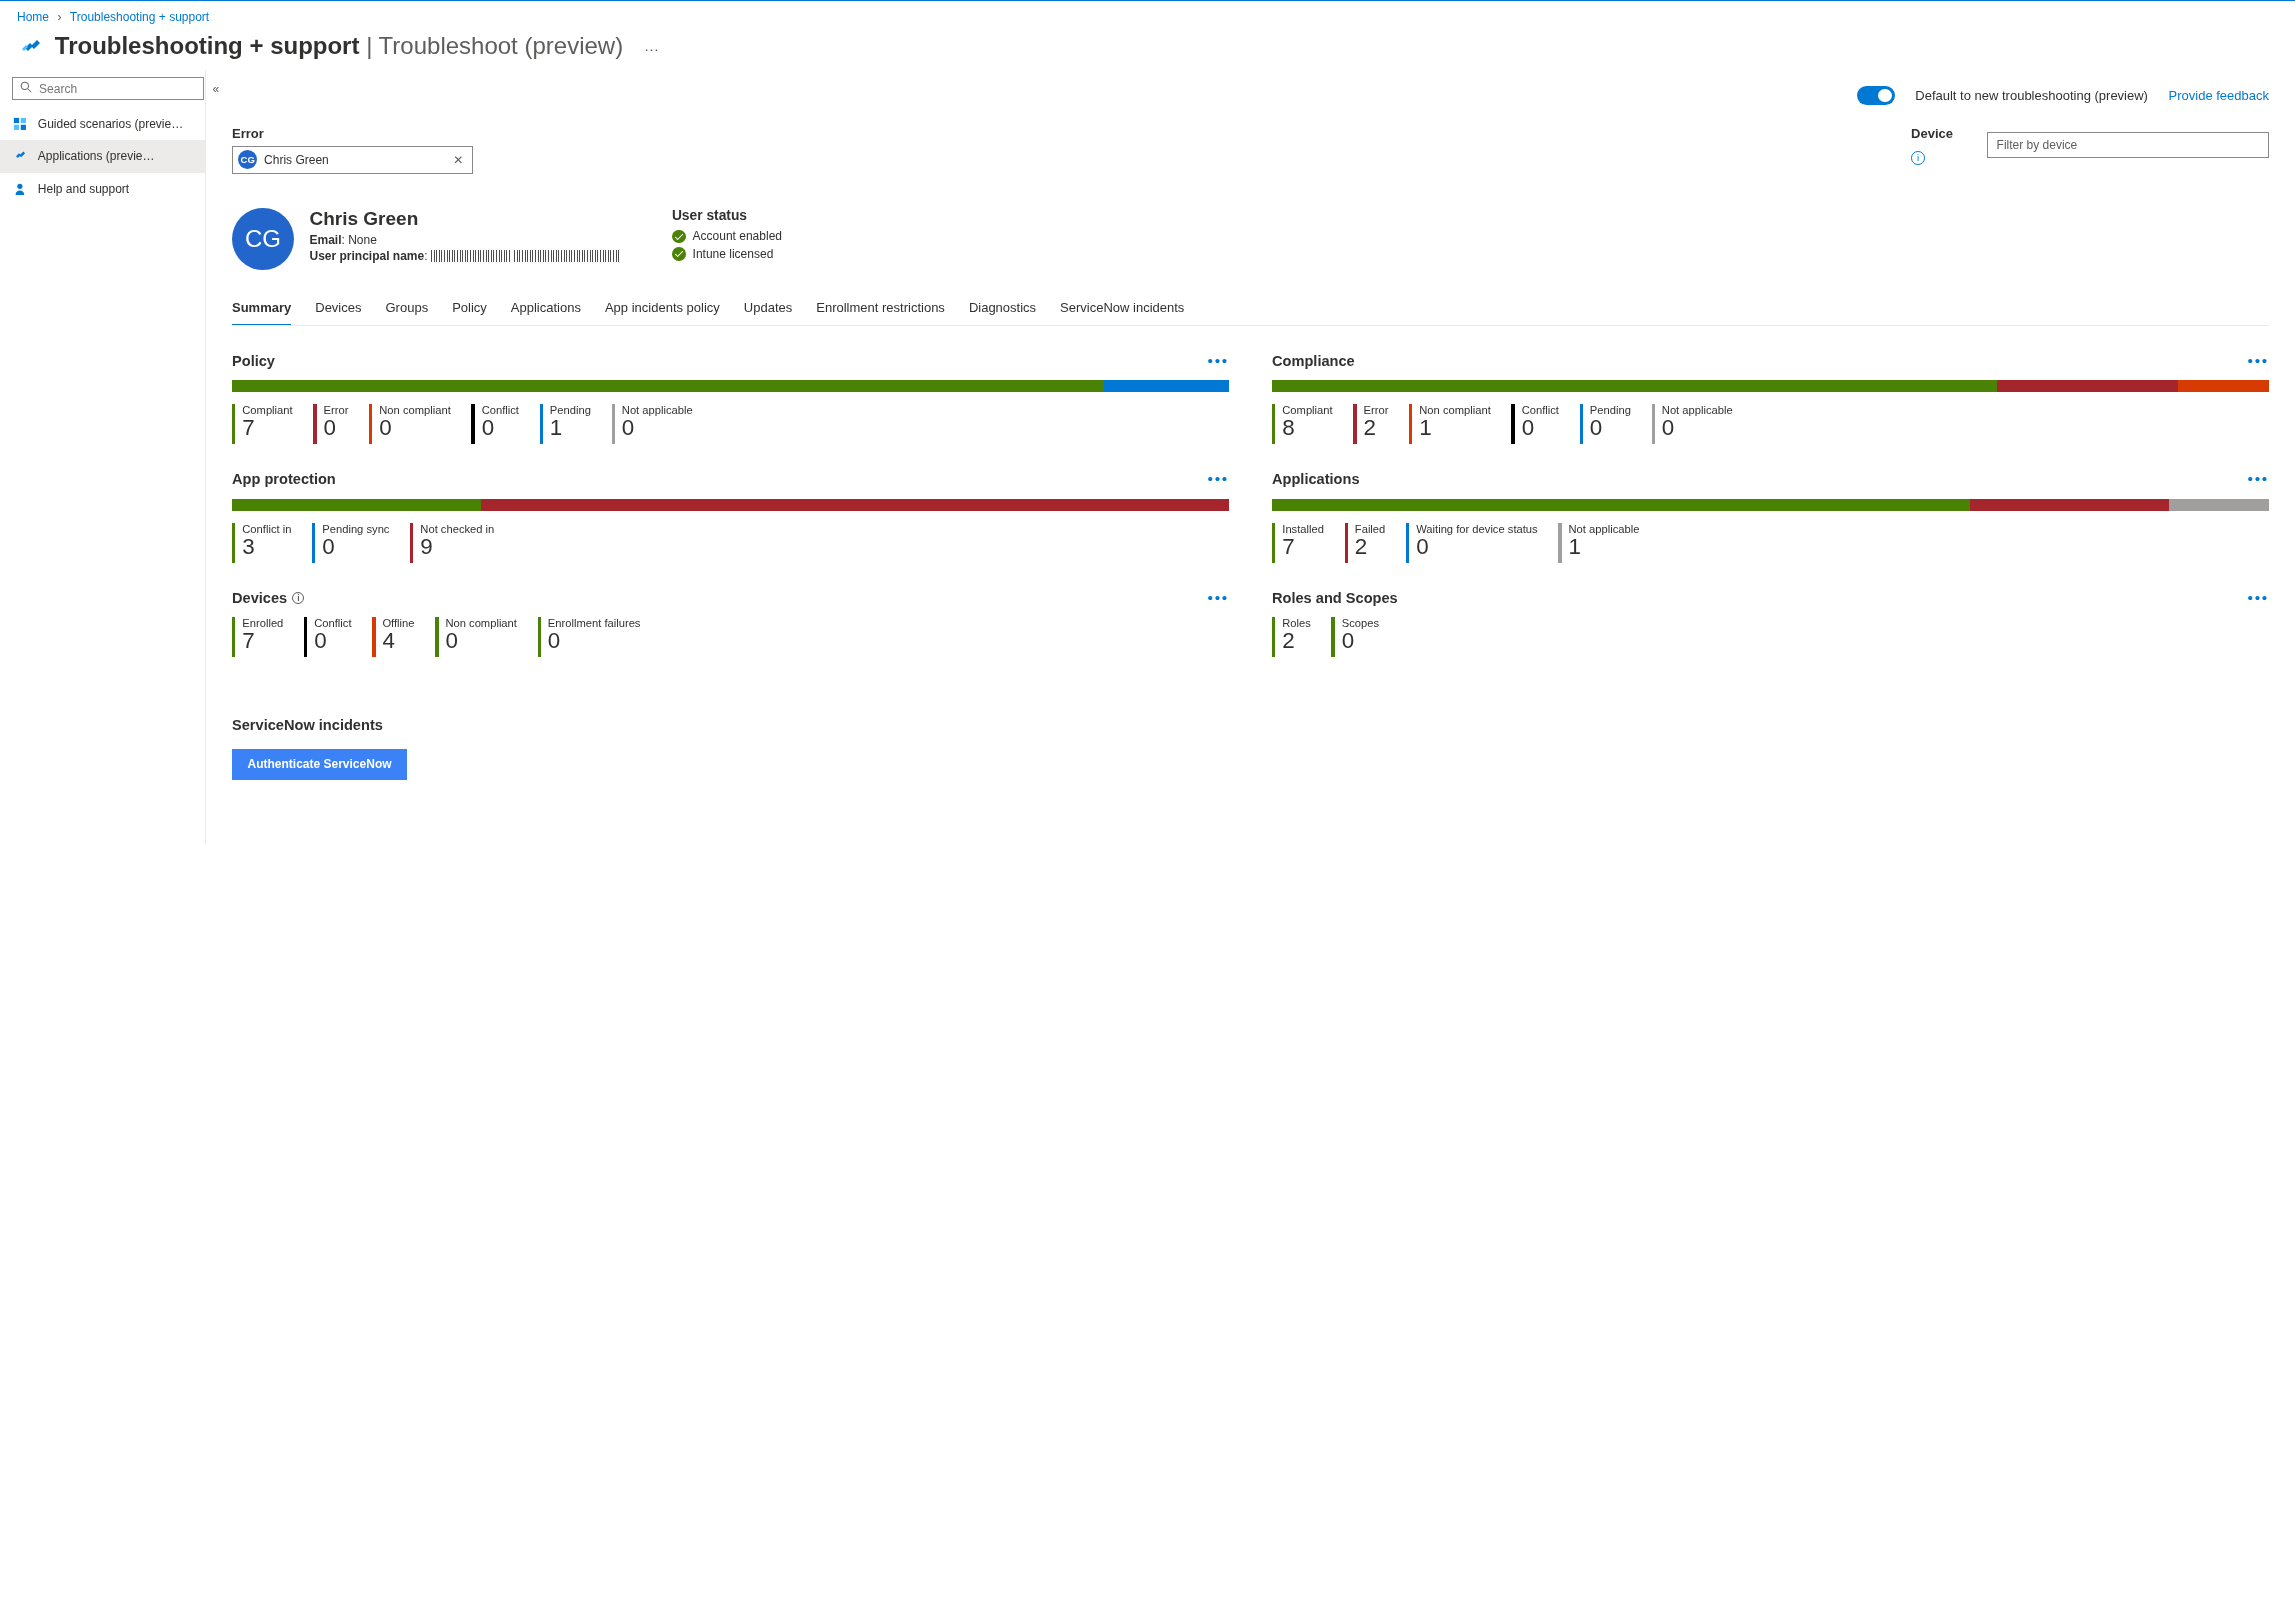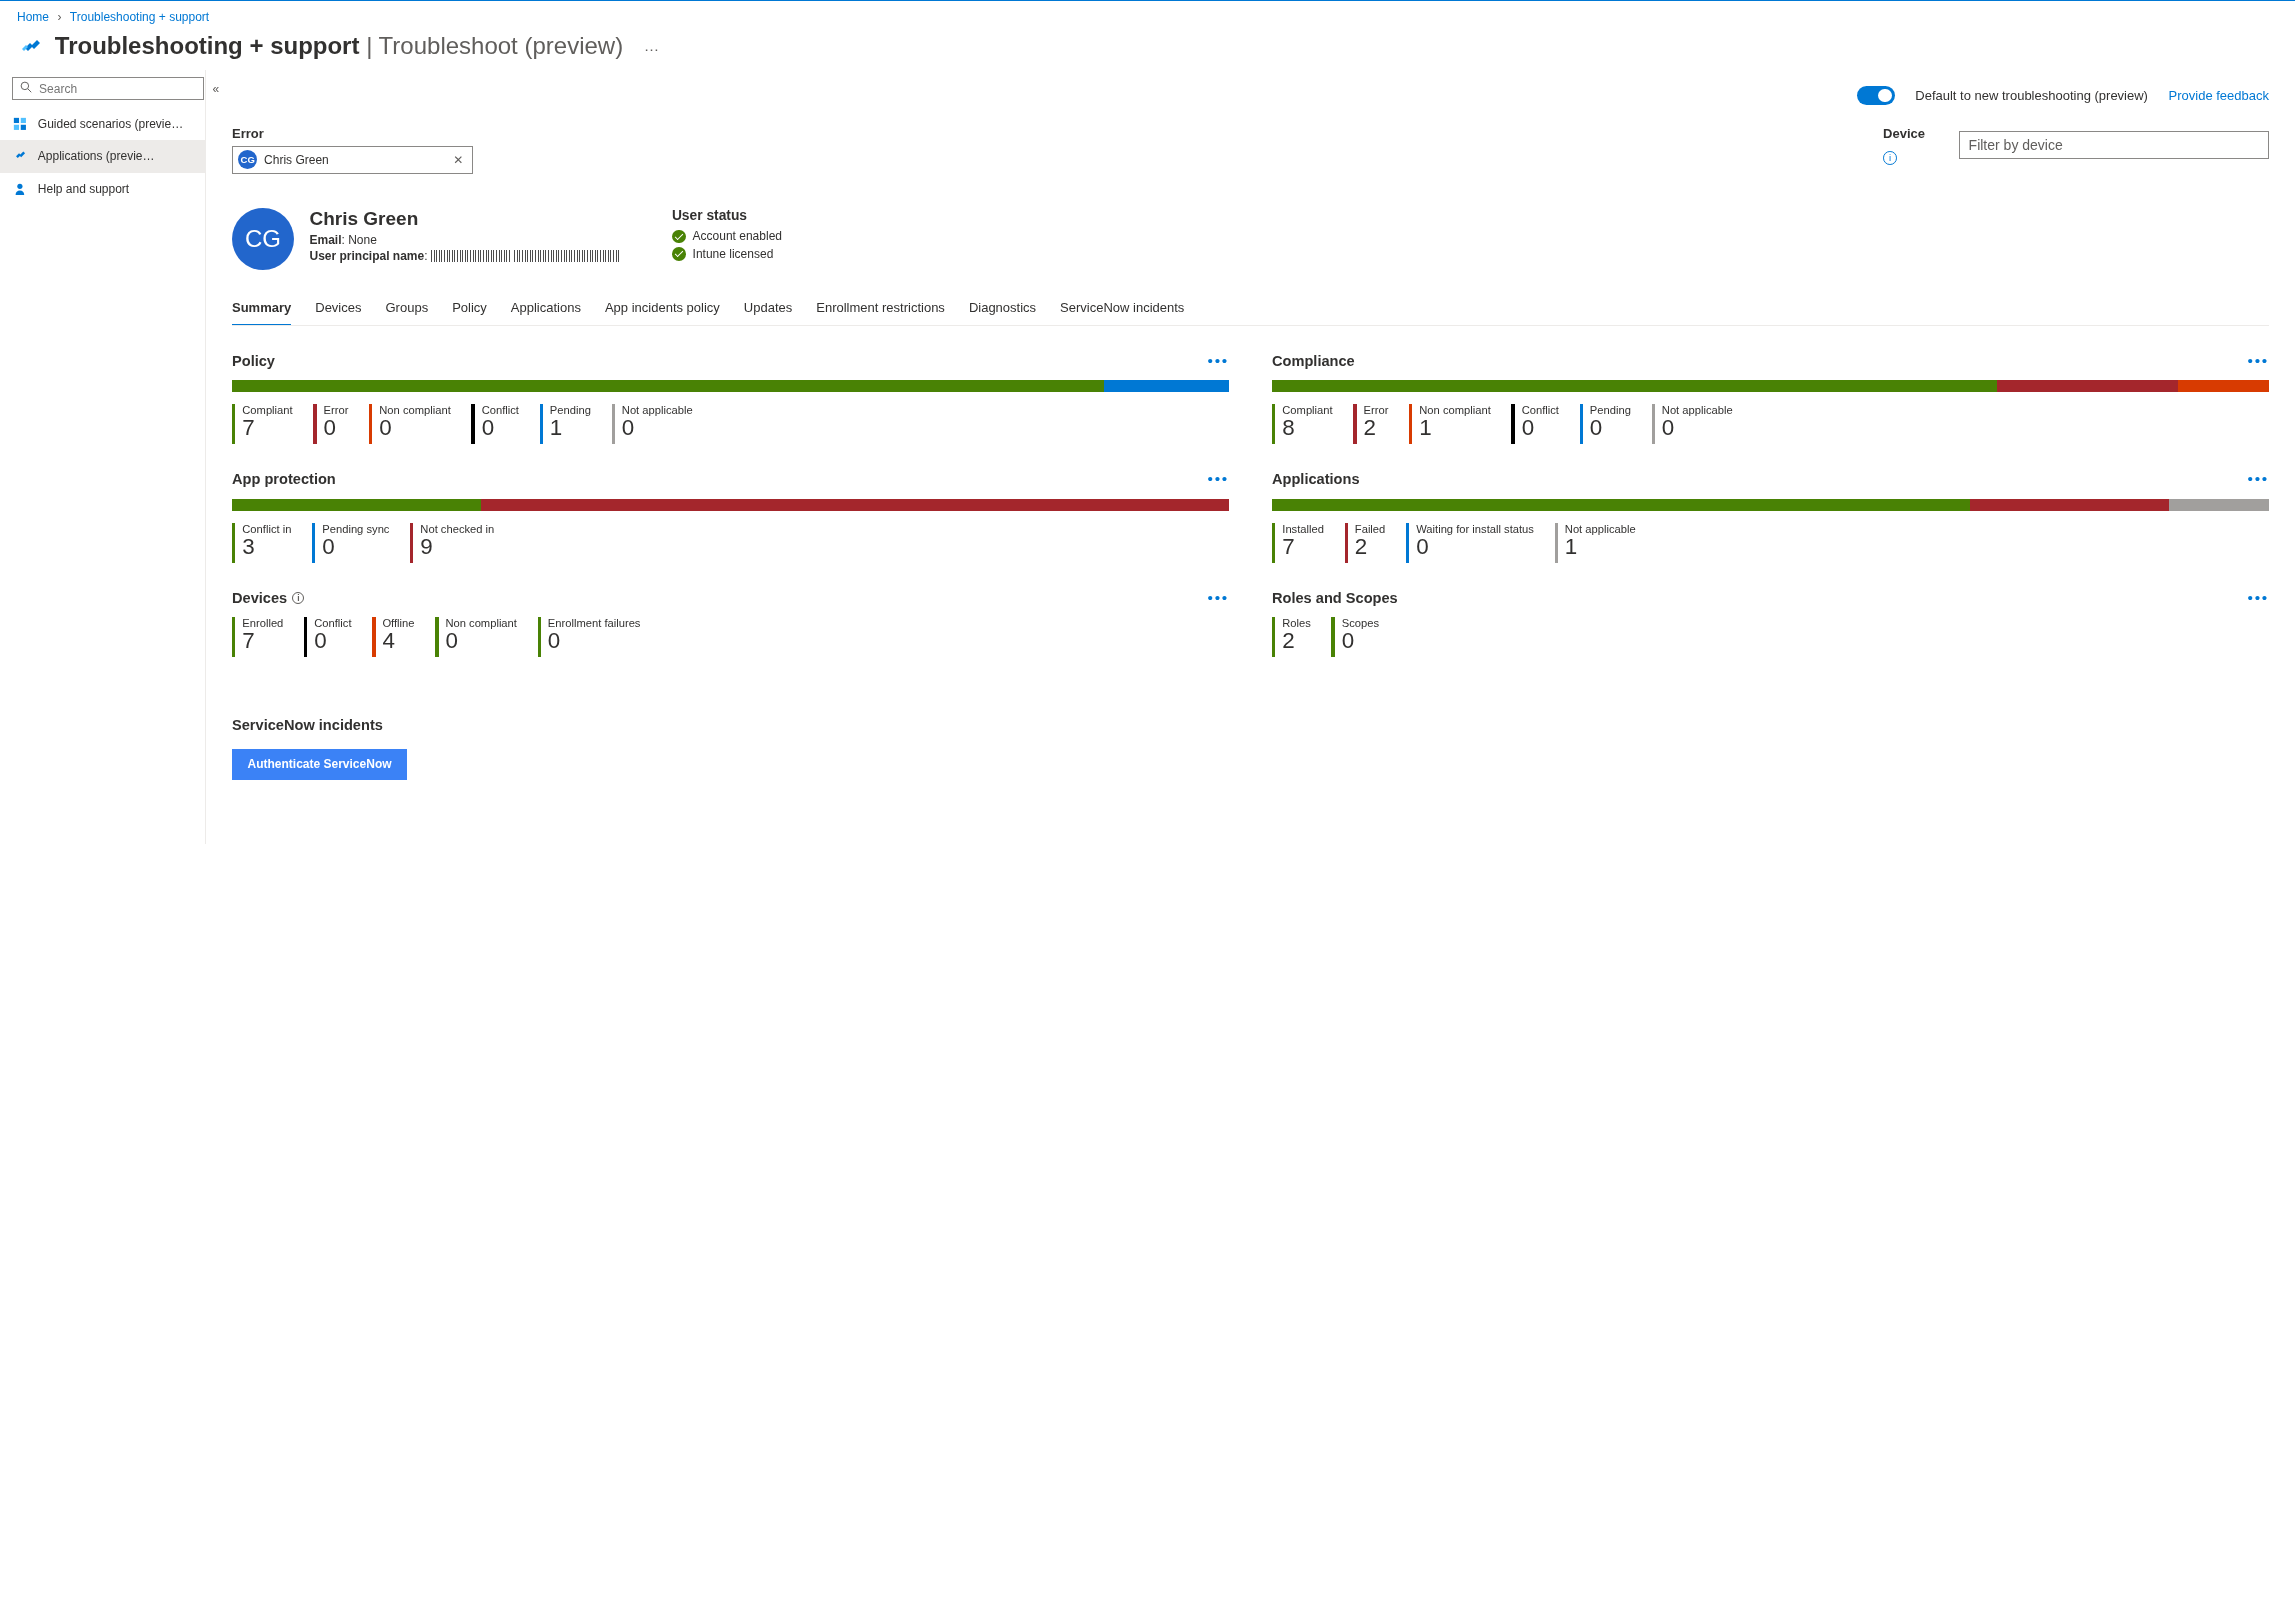--- a/index.html
+++ b/index.html
@@ -119,23 +119,23 @@
   }
   .chip-close { cursor: pointer; color: #605e5c; padding: 0 3.4px; }
   .info-icon {
     width: 13.8px; height: 13.8px; border-radius: 50%;
     border: 0.9px solid #0078d4; color: #0078d4;
     font-size: 9.5px; display: inline-flex;
     align-items: center; justify-content: center;
     margin-top: 5.2px;
   }
   .device-input {
-    width: 310px; padding: 5.2px 8.6px;
+    width: 282px; padding: 5.2px 8.6px;
     border: 0.9px solid #8a8886;
-    font-family: inherit; font-size: 14px;
+    font-family: inherit; font-size: 12px;
   }
   .device-input::placeholder { color: #605e5c; }
 
   .user-card {
     display: flex; align-items: flex-start;
     gap: 52px;
     margin-bottom: 24px;
   }
   .user-left { display: flex; align-items: flex-start; }
   .big-avatar {
@@ -560,21 +560,21 @@
             <div class="metric">
               <span class="stripe c-red"></span>
               <span class="txt">
                 <span class="label">Failed</span>
                 <span class="value">2</span>
               </span>
             </div>
             <div class="metric">
               <span class="stripe c-blue"></span>
               <span class="txt">
-                <span class="label">Waiting for install status</span>
+                <span class="label">Waiting for device status</span>
                 <span class="value">0</span>
               </span>
             </div>
             <div class="metric">
               <span class="stripe c-gray"></span>
               <span class="txt">
                 <span class="label">Not applicable</span>
                 <span class="value">1</span>
               </span>
             </div>

